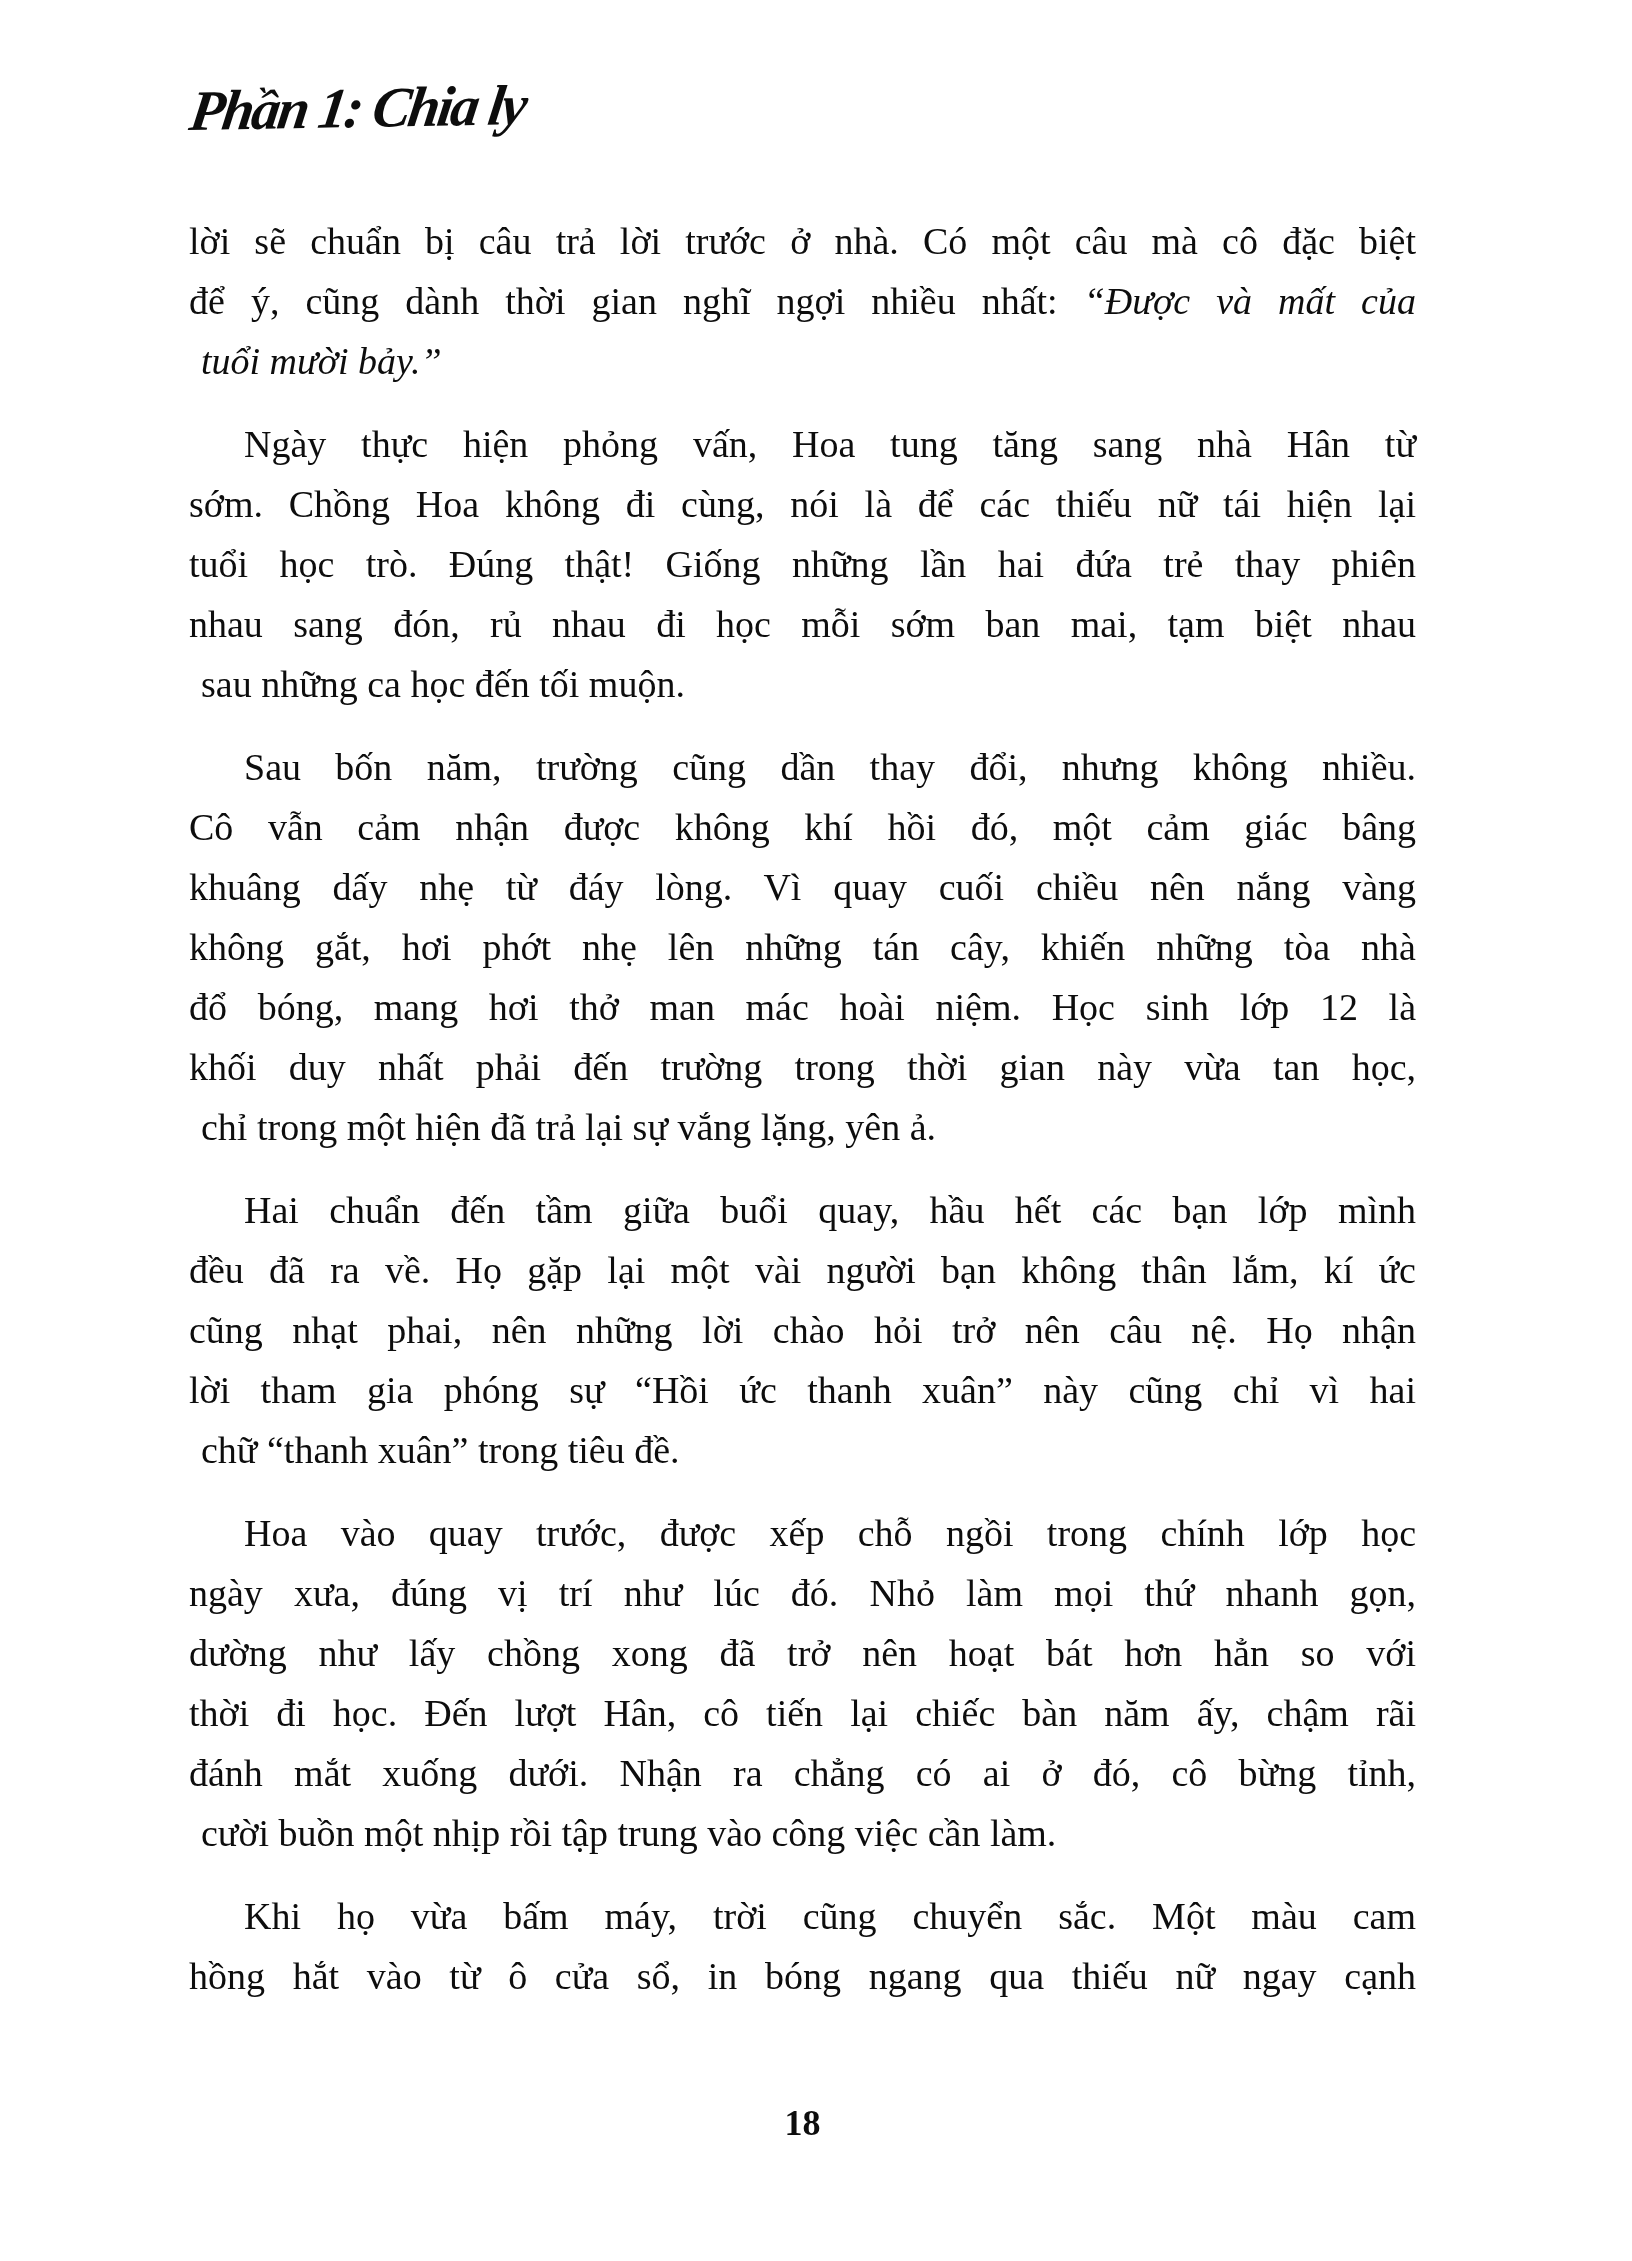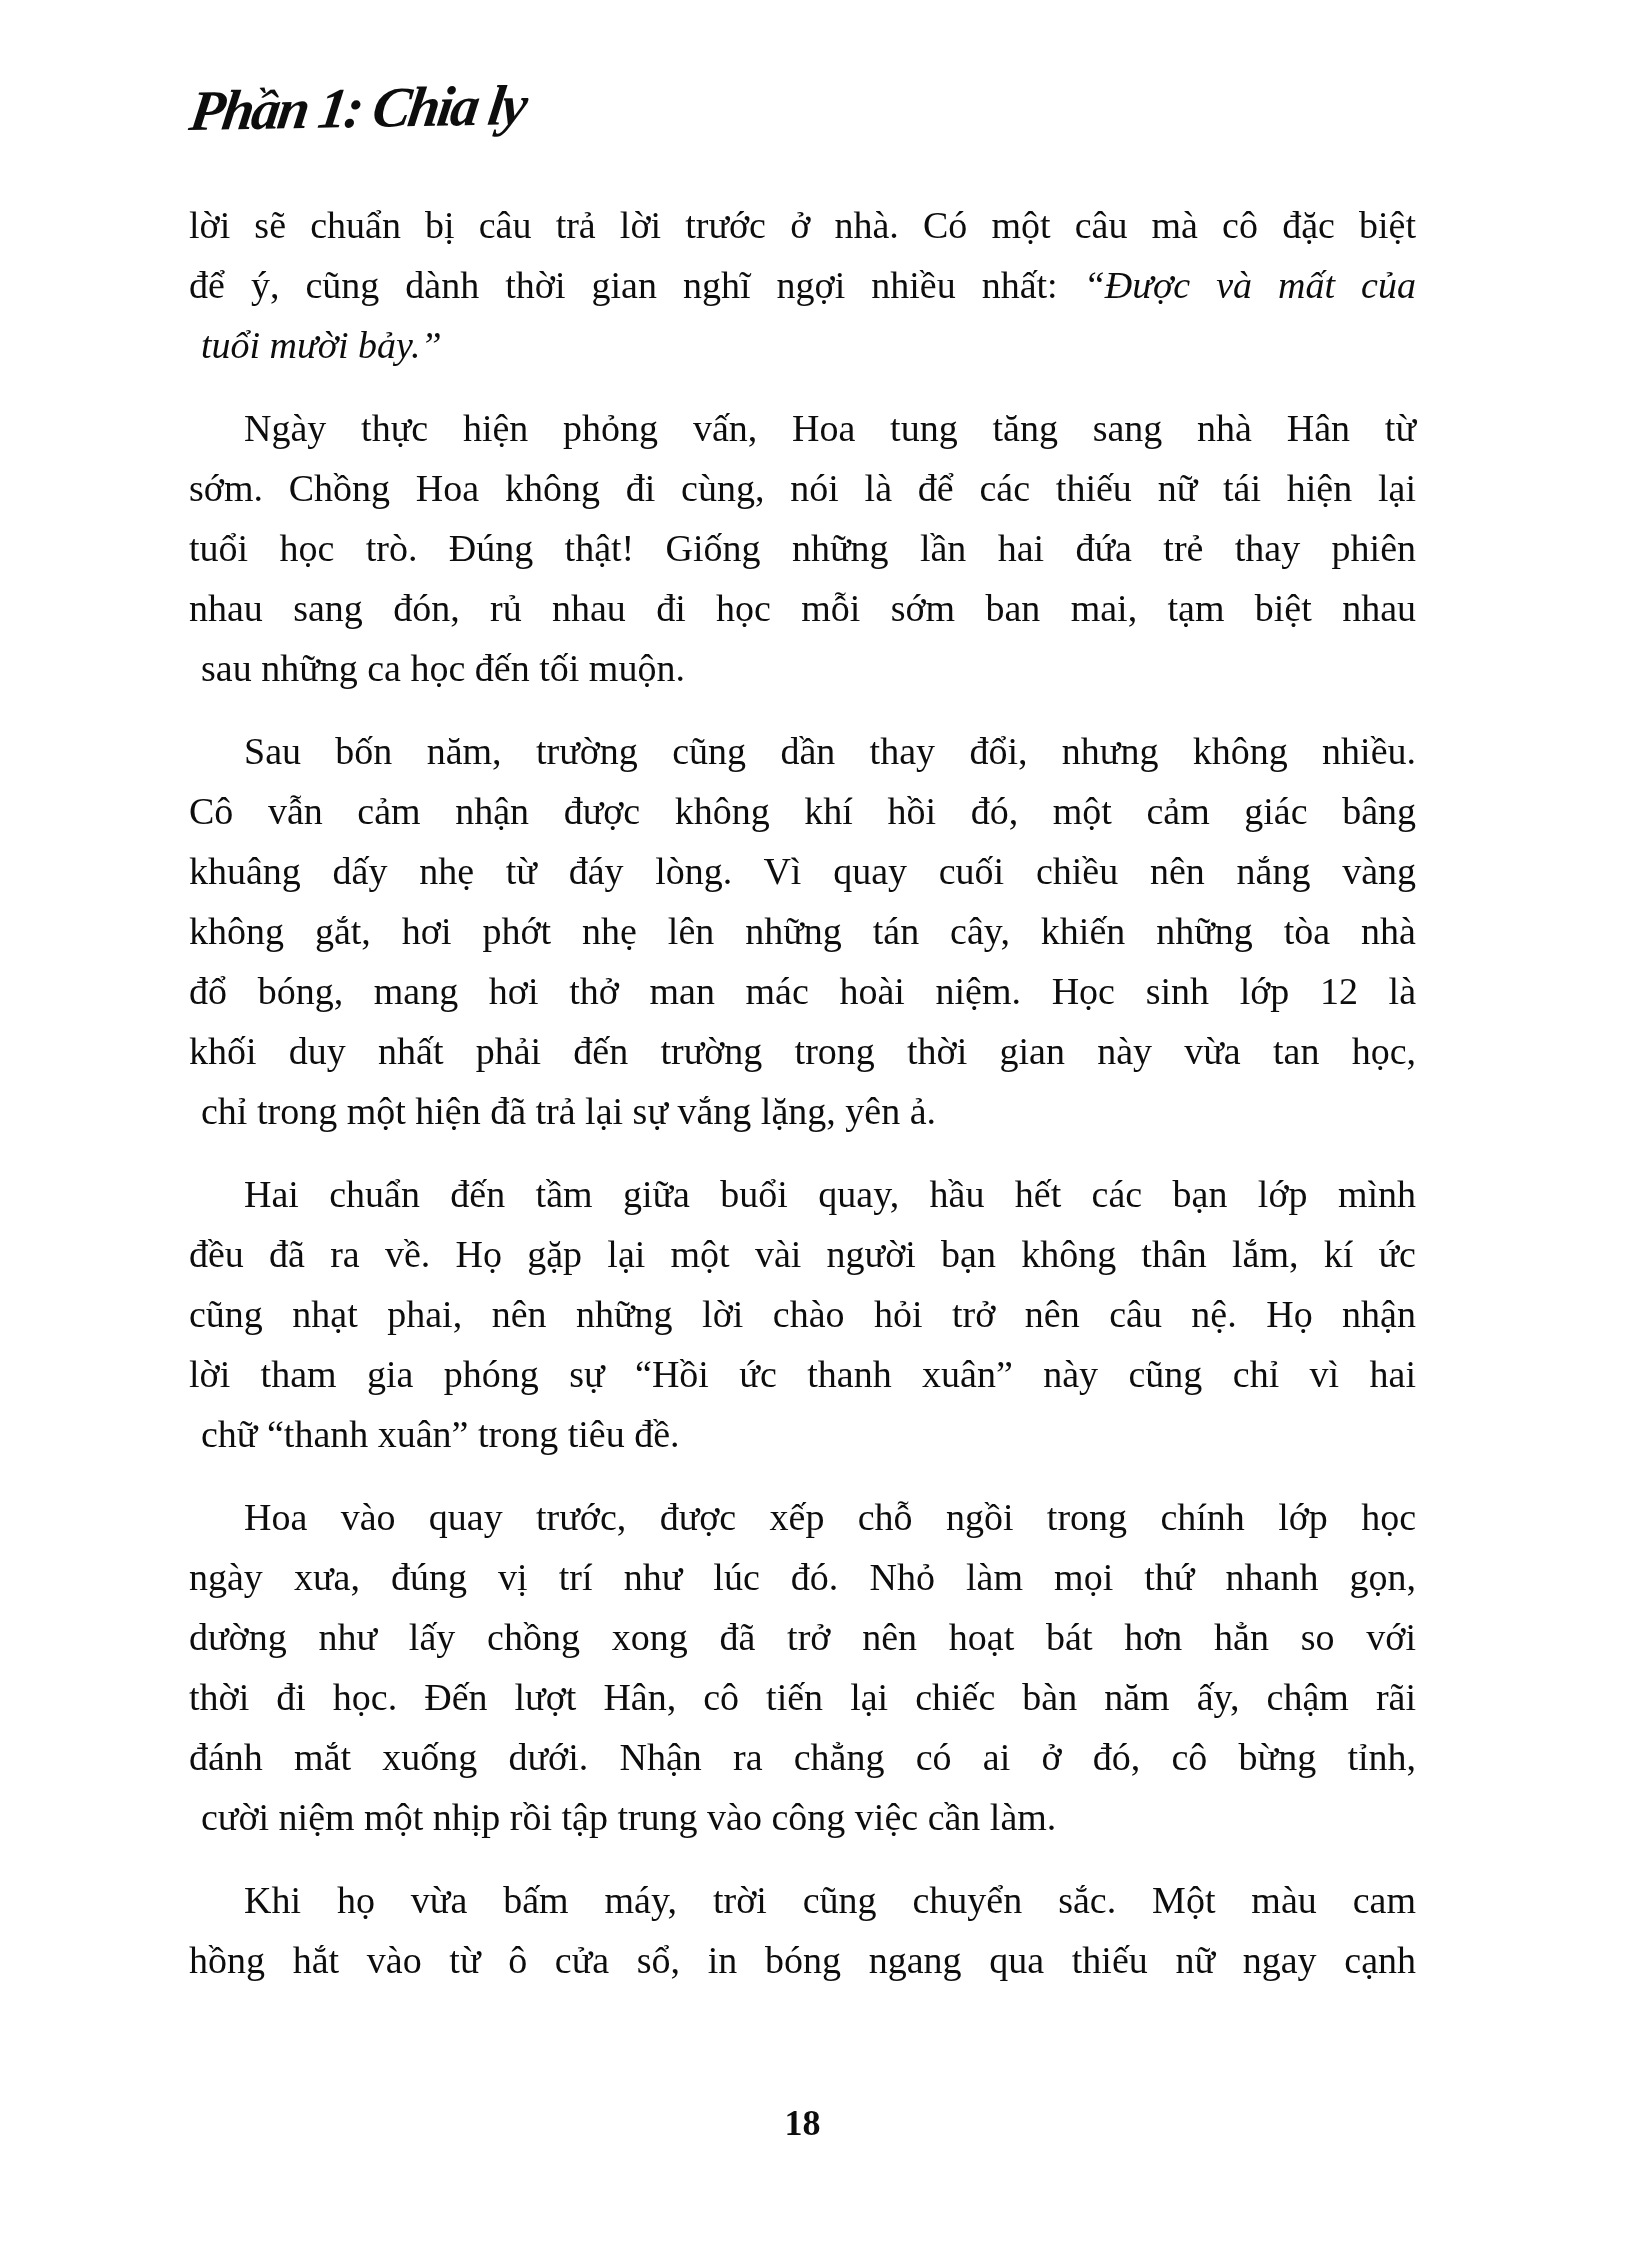--- a/index.html
+++ b/index.html
@@ -27,21 +27,21 @@
     font-weight: 700;
     font-size: 57px;
     letter-spacing: -0.045em;
     transform: skewX(-9deg) rotate(-1deg);
     transform-origin: left bottom;
     white-space: nowrap;
   }
   .text-block {
     position: absolute;
     left: 189px;
-    top: 195px;
+    top: 211px;
     width: 1227px;
     font-size: 38px;
     line-height: 60px;
     text-rendering: optimizeLegibility;
   }
   .paragraph { margin: 0; }
   .paragraph + .paragraph { margin-top: 23px; }
   .line {
     text-align: justify;
     text-align-last: justify;
@@ -99,21 +99,21 @@
         <div class="line"><span>cũng nhạt phai, nên những lời chào hỏi trở nên câu nệ. Họ nhận</span></div>
         <div class="line"><span>lời tham gia phóng sự “Hồi ức thanh xuân” này cũng chỉ vì hai</span></div>
         <div class="line last"><span>chữ “thanh xuân” trong tiêu đề.</span></div>
       </div>
       <div class="paragraph">
         <div class="line indent"><span>Hoa vào quay trước, được xếp chỗ ngồi trong chính lớp học</span></div>
         <div class="line"><span>ngày xưa, đúng vị trí như lúc đó. Nhỏ làm mọi thứ nhanh gọn,</span></div>
         <div class="line"><span>dường như lấy chồng xong đã trở nên hoạt bát hơn hẳn so với</span></div>
         <div class="line"><span>thời đi học. Đến lượt Hân, cô tiến lại chiếc bàn năm ấy, chậm rãi</span></div>
         <div class="line"><span>đánh mắt xuống dưới. Nhận ra chẳng có ai ở đó, cô bừng tỉnh,</span></div>
-        <div class="line last"><span>cười niệm một nhịp rồi tập trung vào công việc cần làm.</span></div>
+        <div class="line last"><span>cười buồn một nhịp rồi tập trung vào công việc cần làm.</span></div>
       </div>
       <div class="paragraph">
         <div class="line indent"><span>Khi họ vừa bấm máy, trời cũng chuyển sắc. Một màu cam</span></div>
         <div class="line"><span>hồng hắt vào từ ô cửa sổ, in bóng ngang qua thiếu nữ ngay cạnh</span></div>
       </div>
     </div>
 
   <div class="page-number">18</div>
 </div>
 

